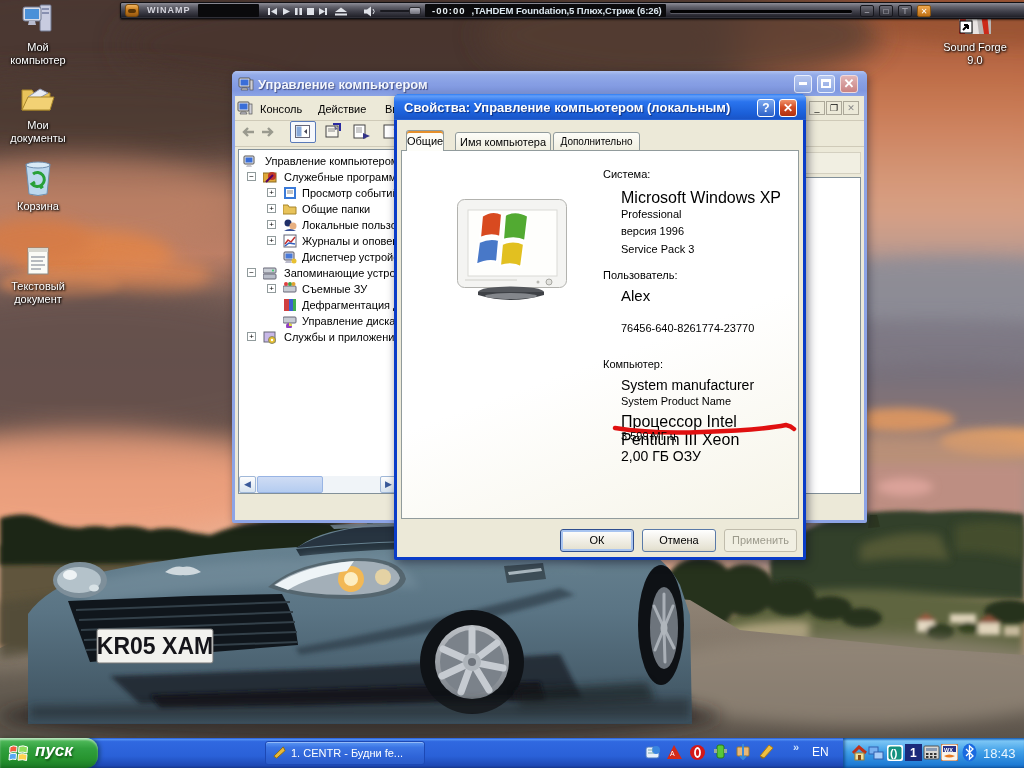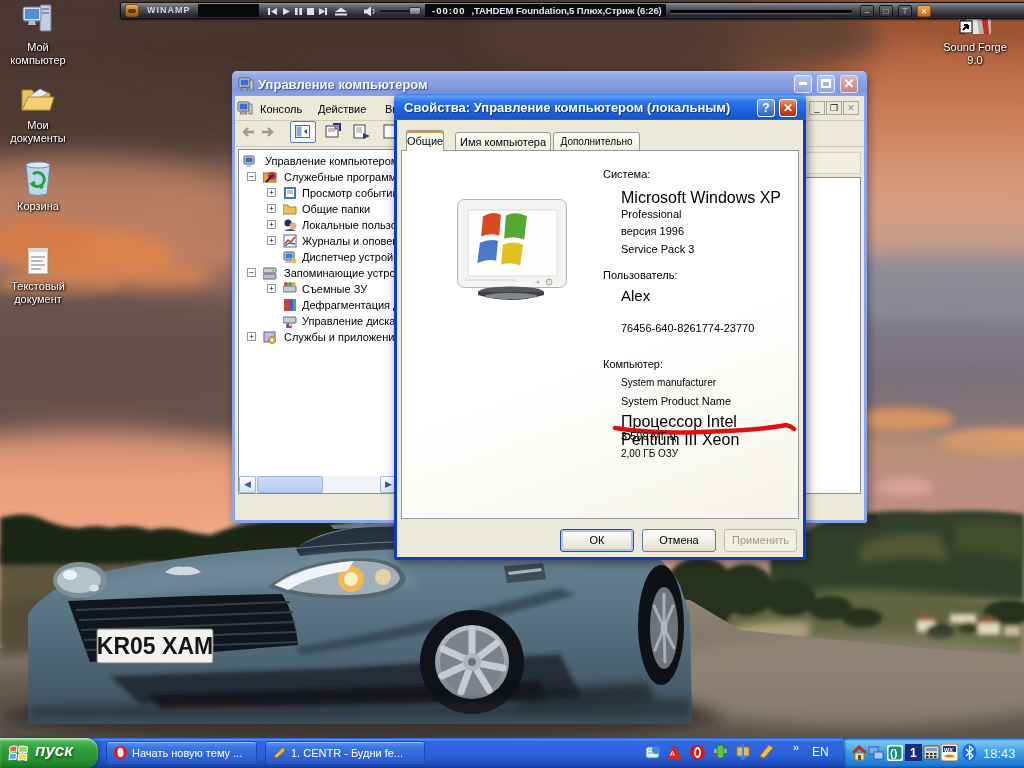--- a/index.html
+++ b/index.html
@@ -563,53 +563,48 @@
    </svg>
    <div class="abs" style="left:201px;top:17px;font-size:11px">Система:</div>
    <div class="abs" style="left:219px;top:38px;font-size:16px">Microsoft Windows XP</div>
    <div class="abs" style="left:219px;top:57px;font-size:11px">Professional</div>
    <div class="abs" style="left:219px;top:74px;font-size:11px">версия 1996</div>
    <div class="abs" style="left:219px;top:92px;font-size:11px">Service Pack 3</div>
    <div class="abs" style="left:201px;top:118px;font-size:11px">Пользователь:</div>
    <div class="abs" style="left:219px;top:136px;font-size:15px">Alex</div>
    <div class="abs" style="left:219px;top:171px;font-size:11px">76456-640-8261774-23770</div>
    <div class="abs" style="left:201px;top:207px;font-size:11px">Компьютер:</div>
-   <div class="abs" style="left:219px;top:226px;font-size:10px">System manufacturer</div>
+   <div class="abs" style="left:219px;top:226px;font-size:14px">System manufacturer</div>
    <div class="abs" style="left:219px;top:244px;font-size:11px">System Product Name</div>
    <div class="abs" style="left:219px;top:262px;font-size:16px">Процессор Intel Pentium III Xeon</div>
    <svg class="abs" style="left:210px;top:271px" width="186" height="16" viewBox="0 0 186 16">
     <path d="M3 6 Q40 12 90 10 Q150 8 174 3 Q179 4 182 7" stroke="#e01010" stroke-width="4.5" fill="none" stroke-linecap="round"></path>
    </svg>
    <div class="abs" style="left:219px;top:279px;font-size:11px">3 599 МГ ц</div>
-   <div class="abs" style="left:219px;top:297px;font-size:10px">2,00 ГБ ОЗУ</div>
+   <div class="abs" style="left:219px;top:297px;font-size:14px">2,00 ГБ ОЗУ</div>
   </div>
 
   <div class="xbtn" style="left:163px;top:409px;width:74px;border-color:#2f4f8f;box-shadow:inset 0 0 0 2px #a8c4f0">ОК</div>
   <div class="xbtn" style="left:245px;top:409px;width:74px">Отмена</div>
   <div class="xbtn" style="left:327px;top:409px;width:73px;border-color:#c0bcac;color:#9c9a8c;background:#f1efe2">Применить</div>
  </div>
 </div>
 
 <div id="task">
  <div class="abs" style="left:0;top:0;width:98px;height:30px;border-radius:0 12px 12px 0;background:linear-gradient(180deg,#8fd897 0%,#4cb757 10%,#31a03e 35%,#27942f 70%,#1e8128 90%,#176f20 100%);box-shadow:inset 0 2px 2px rgba(255,255,255,.4),2px 0 4px rgba(0,30,0,.4)">
   <svg class="abs" style="left:7px;top:4px" width="24" height="22" viewBox="0 0 24 22">
    <g stroke="#fff" stroke-width="1" stroke-linejoin="round">
     <path d="M3 5 Q6 3 10 4.5 L9.6 10 Q6 9 2.6 10.5 Z" fill="#f55c3c"></path>
     <path d="M12 4.5 Q16 3 20.5 5 L20 11 Q16 9.5 11.6 10.5 Z" fill="#8ede5c"></path>
     <path d="M2.5 12 Q6 10.8 9.5 11.8 L9 17.5 Q6 16.5 2 18 Z" fill="#58a8f4"></path>
     <path d="M11.5 12.2 Q15.5 11 20 12.5 L19.5 18.5 Q15.5 17 11 18.2 Z" fill="#ffd34e"></path>
    </g>
   </svg>
   <span class="abs" style="left:35px;top:3px;color:#fff;font-size:17px;font-weight:bold;font-style:italic;text-shadow:1px 2px 2px rgba(0,40,0,.55)">пуск</span>
  </div>
- <div class="tkb" style="left:106px;width:151px">
-  <svg class="ti" width="15" height="15" viewBox="0 0 16 16" style="display:inline-block">
-          <circle cx="8" cy="8" r="7" fill="#e01818"></circle>
-          <ellipse cx="8" cy="8" rx="3.2" ry="5" fill="#fff"></ellipse>
-        </svg>Начать новую тему ...</div>
  <div class="tkb" style="left:265px;width:160px">
   <svg class="ti" width="15" height="15" viewBox="0 0 16 16" style="display:inline-block">
           <path d="M2 12 L12 2 L14 6 L5 14 Z" fill="#e8b83a" stroke="#8a6a10"></path>
         </svg>1. CENTR - Будни fe...</div>
 
  <svg class="abs" style="left:645px;top:6px" width="17" height="17" viewBox="0 0 17 17">
         <rect x="1" y="3" width="13" height="11" rx="2" fill="#e8f0fa" stroke="#4a78c0"></rect>
         <circle cx="11" cy="6" r="4" fill="#3a86e0"></circle>
         <path d="M3 6 L8 6 M3 9 L9 9" stroke="#7aa"></path>
       </svg>

